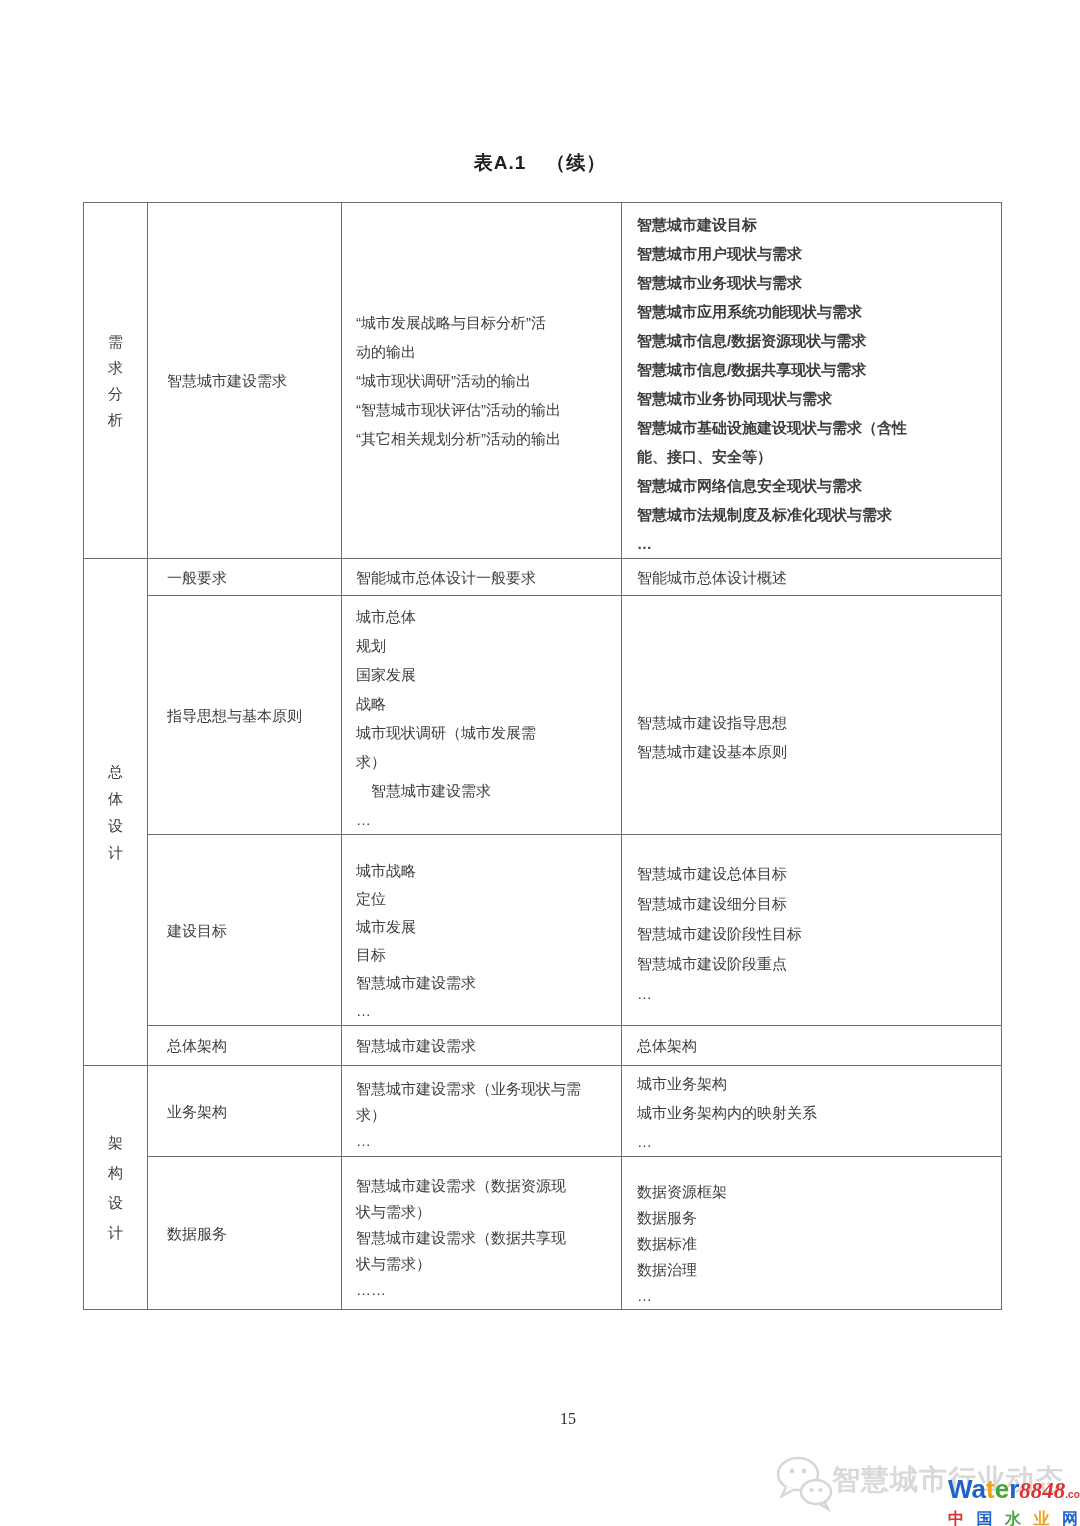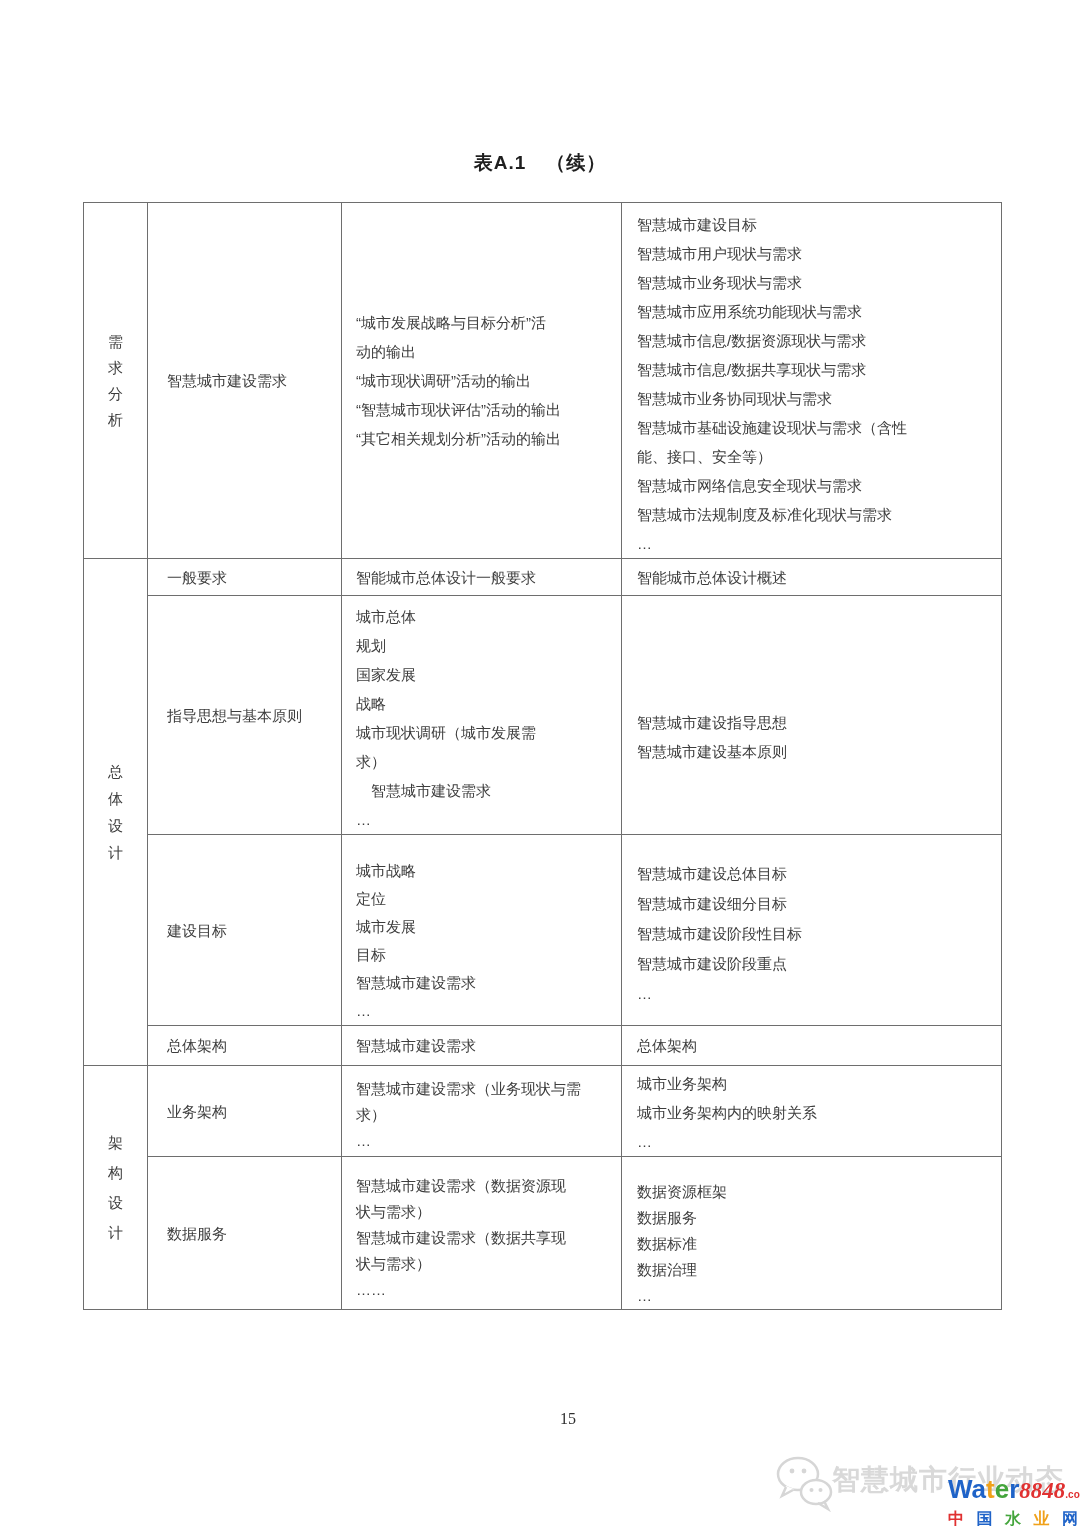--- a/index.html
+++ b/index.html
@@ -24,21 +24,21 @@
   .cell{white-space:pre-line;line-height:29px;}
   
   tr.r1{height:339px;} tr.r2{height:37px;} tr.r3{height:228px;}
   tr.r4{height:184px;} tr.r5{height:40px;} tr.r6{height:90px;} tr.r7{height:142px;}
   
   td.c2 .cell{padding-left:19px;padding-right:6px;}
   td.c3 .cell{padding-left:14px;padding-right:8px;}
   td.c4 .cell{padding-left:15px;padding-right:8px;}
   
   td.vtop{vertical-align:top;}
-  tr.r1 td.c4 .cell{padding-top:7px;}
+  tr.r1 td.c4 .cell{padding-top:7px;font-weight:bold;}
   tr.r3 td.c3 .cell{padding-top:6px;}
   tr.r3 td.c4 .cell{padding-top:44px;}
   tr.r4 td.c3 .cell{padding-top:22px;line-height:28px;}
   tr.r4 td.c4 .cell{padding-top:8px;line-height:30px;}
   tr.r6 td.c3 .cell{padding-top:8px;line-height:26px;}
   tr.r6 td.c4 .cell{padding-top:3px;}
   tr.r7 td.c3 .cell{padding-top:9px;line-height:26px;}
   tr.r7 td.c4 .cell{padding-top:22px;line-height:26px;}
   .page-number{
     position:absolute;top:1410px;left:0;width:100%;text-align:center;

